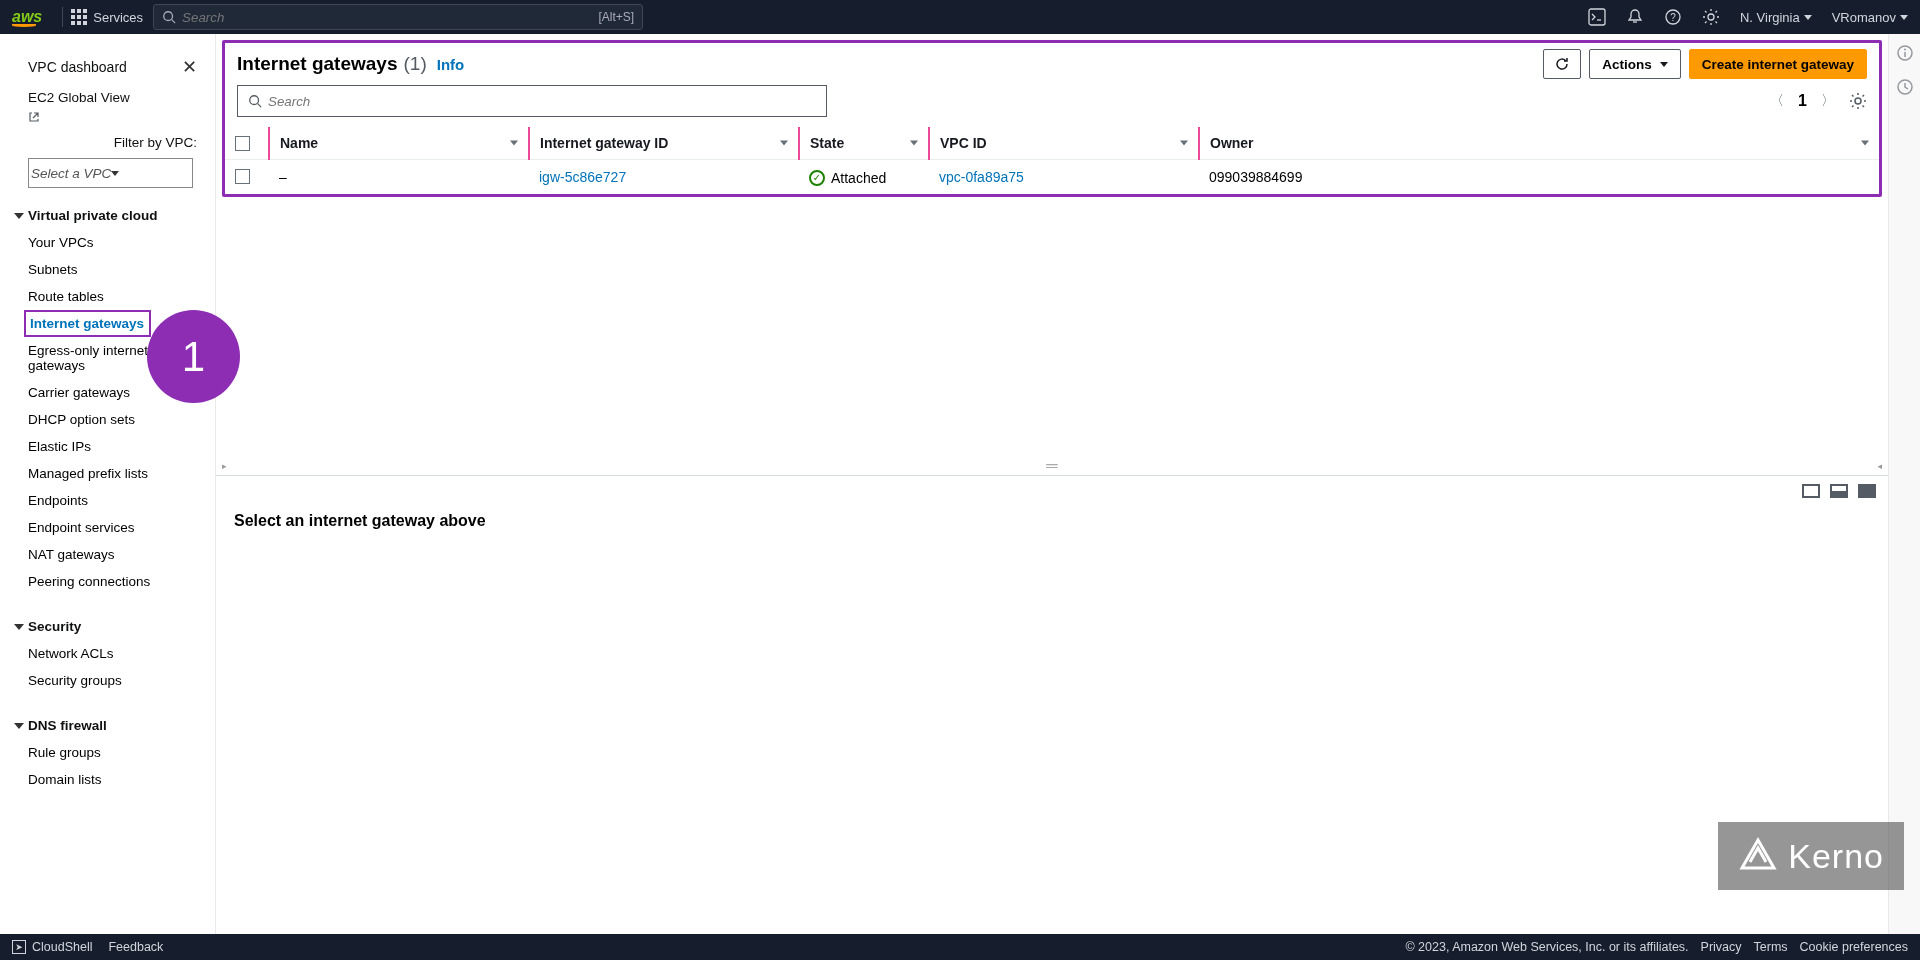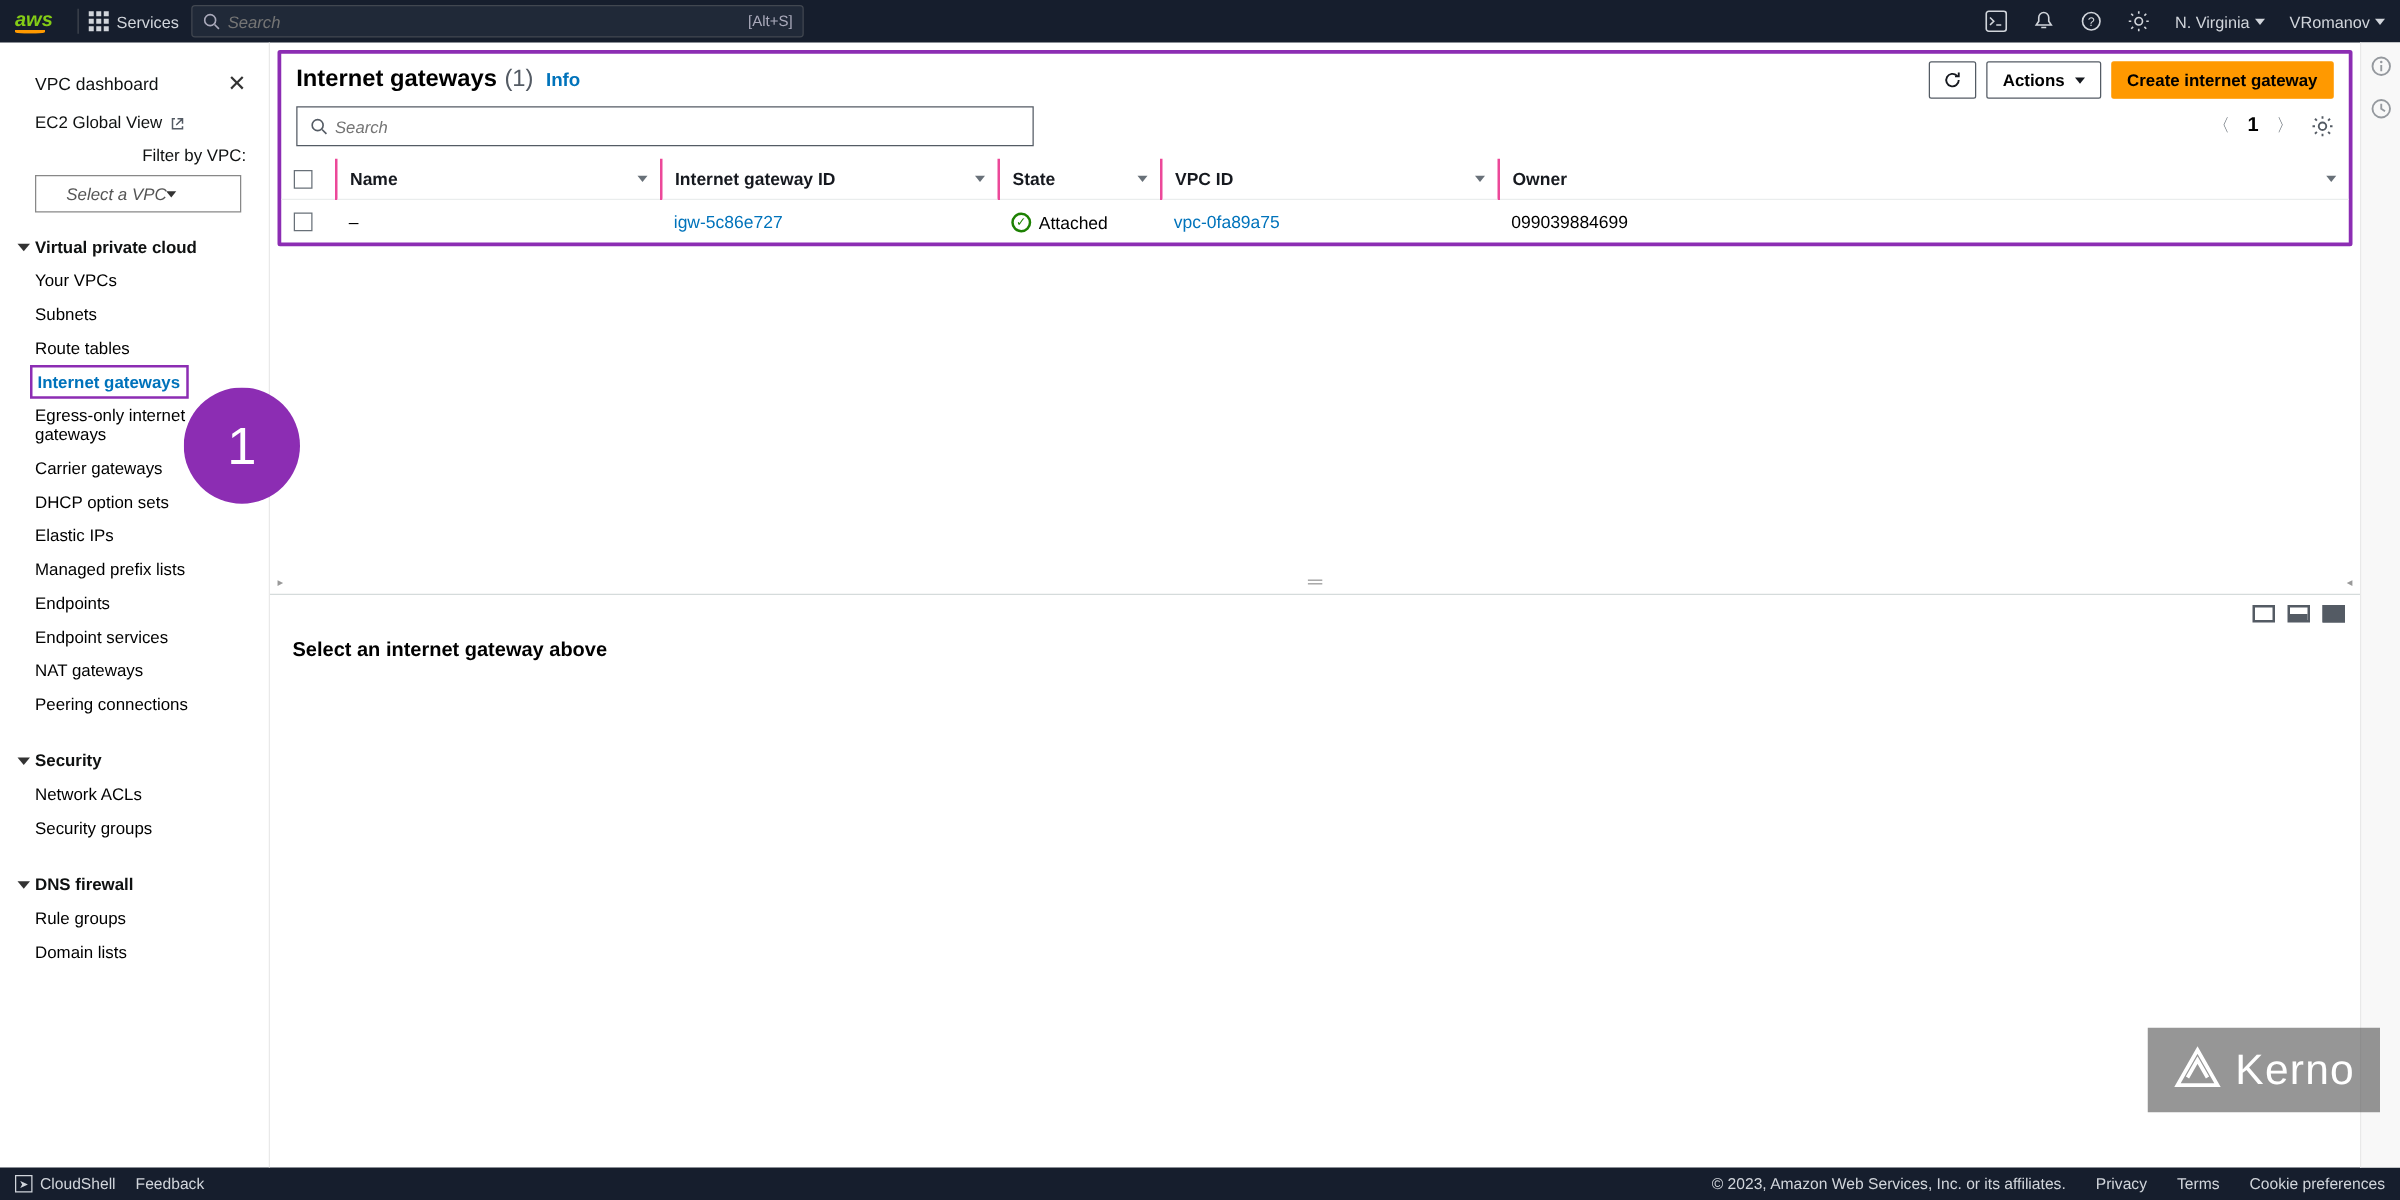--- a/index.html
+++ b/index.html
@@ -24,23 +24,23 @@
 
 .right-rail { position:absolute; right:0; top:34px; width:32px; height:calc(100% - 34px - 26px); background:#f8f8f8; border-left:1px solid #e9e9e9; display:flex; flex-direction:column; align-items:center; gap:16px; padding-top:10px;}
 .rail-ico { width:18px; height:18px; opacity:.6;}
 
 
 .main { display:flex; flex:1; min-height:0;}
 .sidebar { width:216px; border-right:1px solid #e9e9e9; overflow-y:auto; position:relative; font-size:13.5px; color:#0f1111;}
 .sidebar-inner { padding:14px 14px 14px 10px;}
 .vpc-dash { display:flex; align-items:center; justify-content:space-between; padding:8px 4px 6px 18px; font-size:14px;}
 .close-x { cursor:pointer; font-size:18px; color:#333;}
-.ec2-gv { padding:6px 4px 6px 18px; display:flex; align-items:flex-end; gap:6px;}
+.ec2-gv { padding:6px 4px 6px 18px; display:flex; align-items:flex-start; gap:6px;flex-direction:column;}
 .filter-lbl { padding:6px 4px 4px 18px;text-align:right;}
-.vpc-select { margin:4px 8px 14px 18px; border:1px solid #888; height:30px; display:flex; align-items:center; padding:0 24px; font-style:italic; color:#555; cursor:pointer; }
+.vpc-select { margin:4px 8px 14px 18px; border:1px solid #888; height:30px; display:flex; align-items:center; padding:0 2px; font-style:italic; color:#555; cursor:pointer; }
 .section-hdr { font-weight:700; padding:6px 4px 6px 4px; display:flex; align-items:center; gap:4px; cursor:pointer;}
 .caret-down { width:0; height:0; border-left:5px solid transparent; border-right:5px solid transparent; border-top:6px solid #333; display:inline-block;}
 .nav-item { padding:6px 4px 6px 18px; cursor:pointer; color:#000;}
 .nav-item.highlight { color:#0073bb; font-weight:600; border:2px solid #8c2db3; margin-left:14px; margin-right:50px; padding:4px;}
 .sidebar::-webkit-scrollbar { width:10px;}
 .sidebar::-webkit-scrollbar-thumb { background:#c1c1c1;}
 
 
 .content { flex:1; display:flex; flex-direction:column; min-width:0; margin-right:32px;}
 .panel-outline { border:3px solid #8c2db3; border-radius:2px; margin:6px 6px 0 6px; padding:0;}
@@ -80,21 +80,21 @@
 .lower-panel { border-top:1px solid #d5dbdb; flex:1; display:flex; flex-direction:column;}
 .lower-tools { display:flex; justify-content:flex-end; gap:10px; padding:8px 12px;}
 .layout-ico { width:18px; height:14px; border:2px solid #545b64; display:inline-block; cursor:pointer;}
 .layout-ico.half { background:linear-gradient(to top, #545b64 50%, transparent 50%);}
 .layout-ico.full { background:#545b64;}
 .lower-msg { padding:6px 18px; font-weight:700;}
 
 
 .footer { height:26px; background:#161e2d; color:#d1d5db; display:flex; align-items:center; padding:0 12px; font-size:12.5px;}
 .footer .left { display:flex; align-items:center; gap:16px;}
-.footer .right { margin-left:auto; display:flex; align-items:flex-start; gap:24px;}
+.footer .right { margin-left:auto; display:flex; align-items:flex-start; gap:12px;}
 .cloudshell { display:flex; align-items:center; gap:6px;}
 .cs-ico { width:14px; height:14px; border:1.5px solid #d1d5db; display:inline-flex; align-items:center; justify-content:center; font-size:9px;}
 
 
 .kerno { position:fixed; right:16px; bottom:70px; background:rgba(80,80,80,.6); color:#fff; padding:14px 20px; display:flex; align-items:center; gap:10px; font-size:34px; font-weight:400; letter-spacing:1px;}
 .kerno-logo { width:40px; height:40px; display:flex; align-items:center; justify-content:center;}
 
 svg { display:block;}
 .mag-icon { width:14px; height:14px;}
 .extlink-ico { width:12px; height:12px;}

